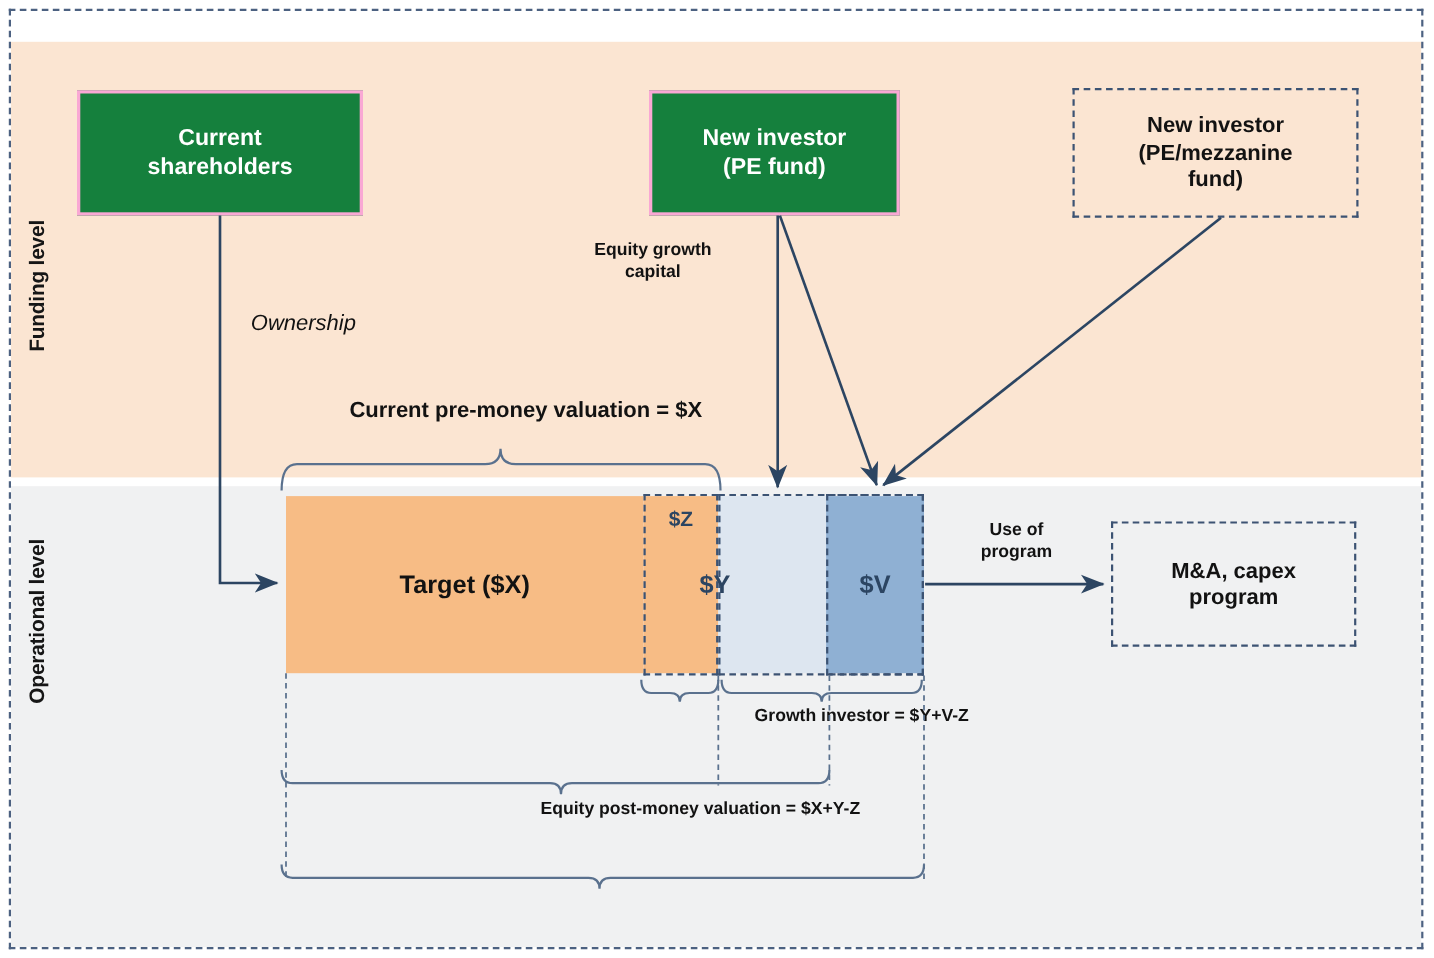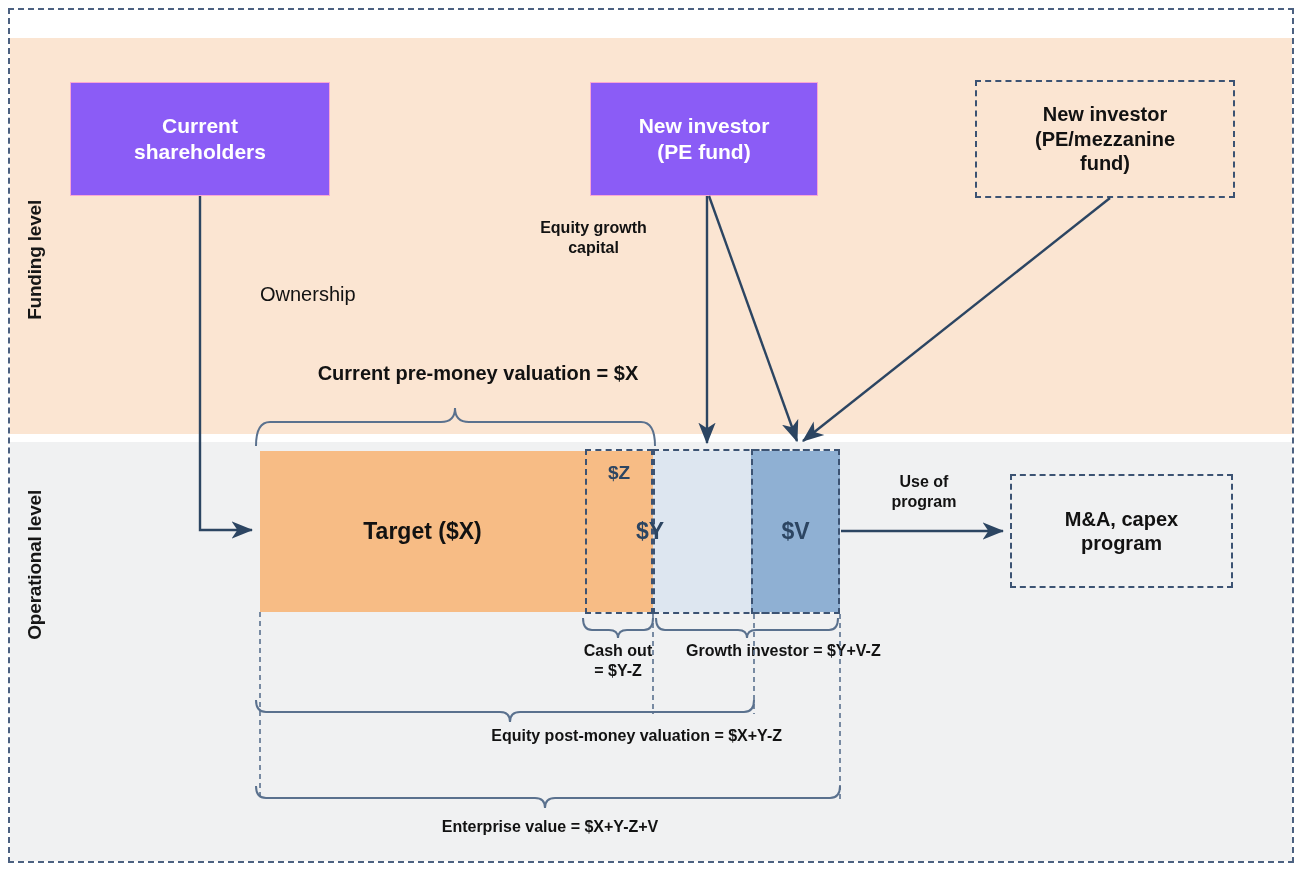--- a/index.html
+++ b/index.html
@@ -24,21 +24,21 @@
     transform:rotate(180deg);
     font-weight:bold;font-size:19px;color:#161616;
     letter-spacing:-0.2px;
     white-space:nowrap;
   }
   #lbl-funding{left:24px;top:200px;}
   #lbl-operational{left:24px;top:490px;}
 
   
   .navy-box{
-    position:absolute;background:#8b5cf6;border:1px solid #f9a8d4;
+    position:absolute;background:#15803d;border:3px solid #f9a8d4;
     color:#ffffff;font-weight:bold;font-size:21px;line-height:1.22;
     display:flex;align-items:center;justify-content:center;text-align:center;
     box-sizing:border-box;
   }
   
   .dash-box{
     position:absolute;background:transparent;border:2.5px dashed #3c5373;
     color:#121212;font-weight:bold;font-size:20px;line-height:1.22;
     display:flex;align-items:center;justify-content:center;text-align:center;
     box-sizing:border-box;
@@ -59,21 +59,21 @@
   #t-z{font-size:19px;}
   #t-y{font-size:23px;}
   #t-v{font-size:23px;}
 
   
   .dash-overlay{position:absolute;border:2.5px dashed #3c5373;box-sizing:border-box;}
 
   
   .flabel{position:absolute;font-weight:bold;font-size:16px;color:#121212;
           text-align:center;line-height:1.22;white-space:pre-line;}
-  .ilabel{position:absolute;font-size:20px;color:#121212;margin-left:32px;}
+  .ilabel{position:absolute;font-style:italic;font-size:20px;color:#121212;}
 
   svg.overlay{position:absolute;left:0;top:0;width:1304px;height:871px;
               pointer-events:none;overflow:visible;}
 </style>
 </head>
 <body>
 
 <div id="stage">
 
   <div class="band band-funding"></div>
@@ -109,28 +109,25 @@
 
   <div class="flabel" style="left:496px;top:218px;width:195px;">Equity growth
 capital</div>
 
 
   <div class="flabel" style="left:866px;top:472px;width:116px;">Use of
 program</div>
 
   <div class="flabel" style="left:248px;top:361px;width:460px;text-align:center;font-size:20px;">Current pre-money valuation = $X</div>
 
-  <div class="flabel" style="left:548px;top:641px;width:140px;">Cash out
-= $Y-Z</div>
 
   <div class="flabel" style="left:686px;top:641px;width:300px;text-align:left;">Growth investor = $Y+V-Z</div>
 
   <div class="flabel" style="left:252px;top:726px;width:530px;text-align:right;">Equity post-money valuation = $X+Y-Z</div>
 
-  <div class="flabel" style="left:252px;top:817px;width:596px;text-align:center;">Enterprise value = $X+Y-Z+V</div>
 
   <div class="vblock" id="blk-target" style="left:260px;top:451px;width:325px;height:161px;"></div>
   <div class="vblock" id="blk-y" style="left:585px;top:451px;width:68px;height:161px;"></div>
   <div class="vblock" id="blk-yrest" style="left:653px;top:451px;width:98px;height:161px;"></div>
   <div class="vblock" id="blk-v" style="left:751px;top:451px;width:89px;height:161px;"></div>
 
   <div class="dash-overlay" style="left:585px;top:449px;width:68px;height:165px;"></div>
   <div class="dash-overlay" style="left:653px;top:449px;width:187px;height:165px;"></div>
   <div class="dash-overlay" style="left:751px;top:449px;width:89px;height:165px;"></div>
 

